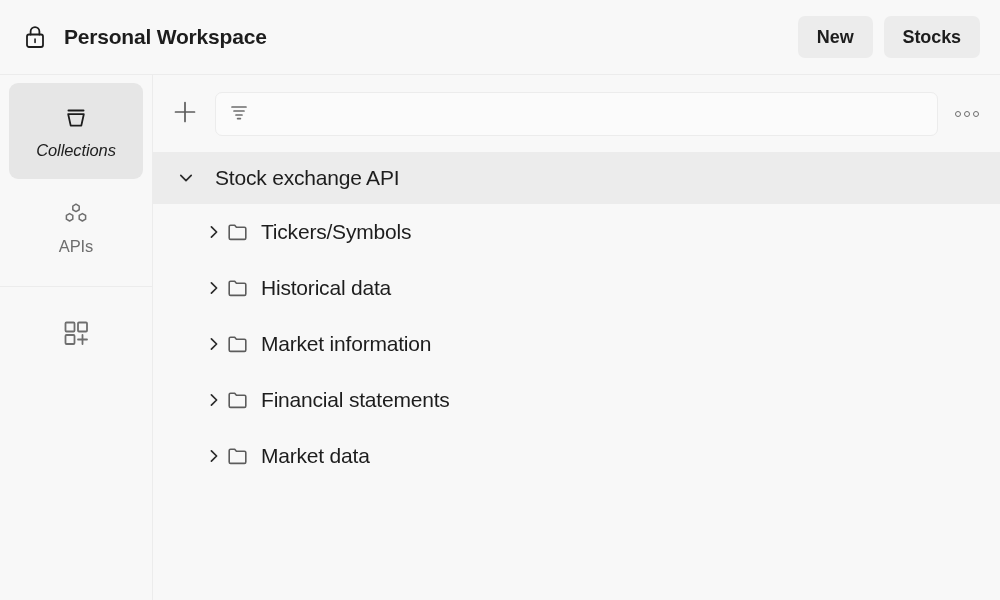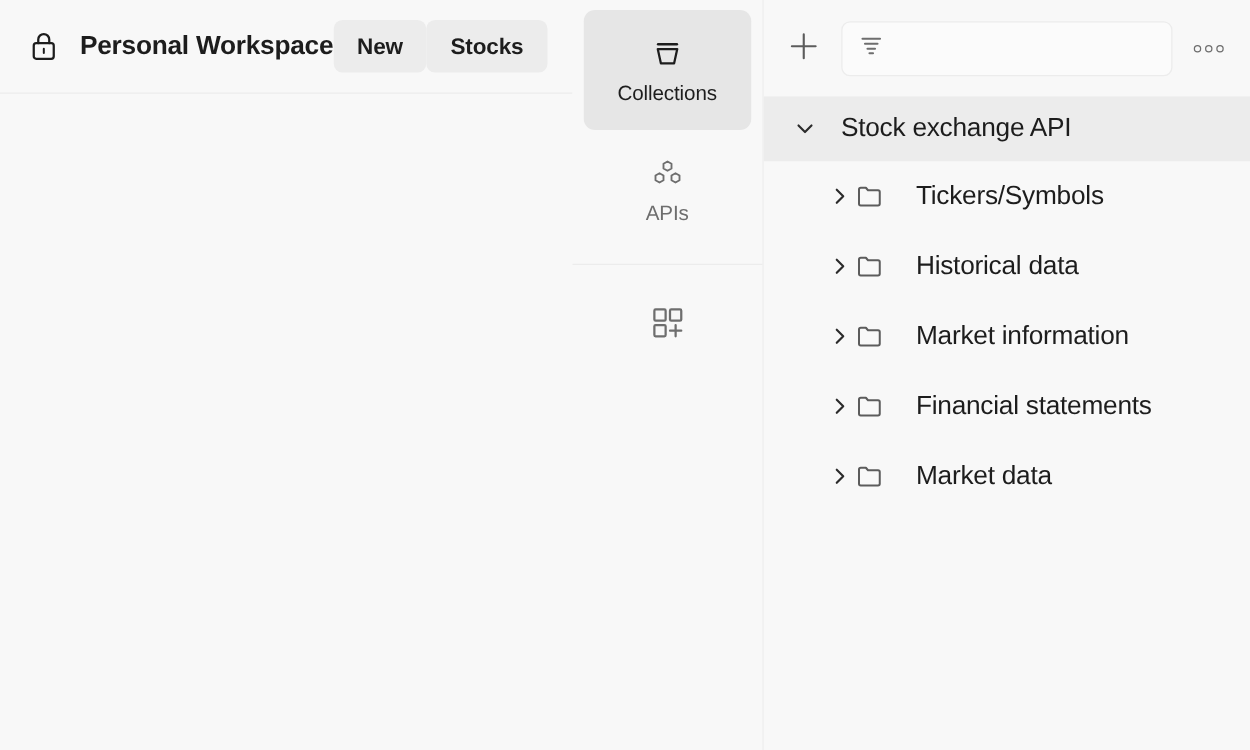--- a/index.html
+++ b/index.html
@@ -14,21 +14,21 @@
     font-family: "Liberation Sans", sans-serif;
     background: #f8f8f8;
     color: #1d1d1d;
     -webkit-font-smoothing: antialiased;
   }
 
   #app {
     width: 1000px;
     height: 600px;
     display: flex;
-    flex-direction: row;
+    flex-direction: column;
     background: #f8f8f8;
   }
 
   
   .topbar {
     height: 75px;
     flex: 0 0 75px;
     display: flex;
     align-items: center;
     padding: 0 20px 0 22px;
@@ -51,20 +51,21 @@
     font-weight: bold;
     letter-spacing: -0.2px;
     color: #1d1d1d;
     white-space: nowrap;
   }
 
   .topbar-spacer { flex: 1 1 auto; }
 
   .topbar-actions {
     display: flex;
+    gap: 11px;
   }
 
   .pill-button {
     background: #ececec;
     border: none;
     border-radius: 7px;
     height: 42px;
     padding: 0 19px;
     font-family: "Liberation Sans", sans-serif;
     font-size: 18px;
@@ -104,20 +105,21 @@
     align-items: center;
     justify-content: center;
     gap: 9px;
     cursor: pointer;
     color: #6e6e6e;
   }
 
   .rail-item.active {
     background: #e6e6e6;
     color: #1d1d1d;
+    font-style: italic;
   }
 
   .rail-icon {
     width: 30px;
     height: 30px;
     display: flex;
     align-items: center;
     justify-content: center;
   }
 
@@ -244,21 +246,21 @@
     display: flex;
     align-items: center;
     padding-left: 50px;
     cursor: pointer;
   }
 
   .folder-name {
     font-size: 21px;
     letter-spacing: -0.2px;
     color: #1d1d1d;
-    margin-left: 24px;
+    margin-left: 10px;
     white-space: nowrap;
   }
 
   .chev {
     width: 22px;
     height: 22px;
     flex: 0 0 22px;
     display: flex;
     align-items: center;
     justify-content: center;

